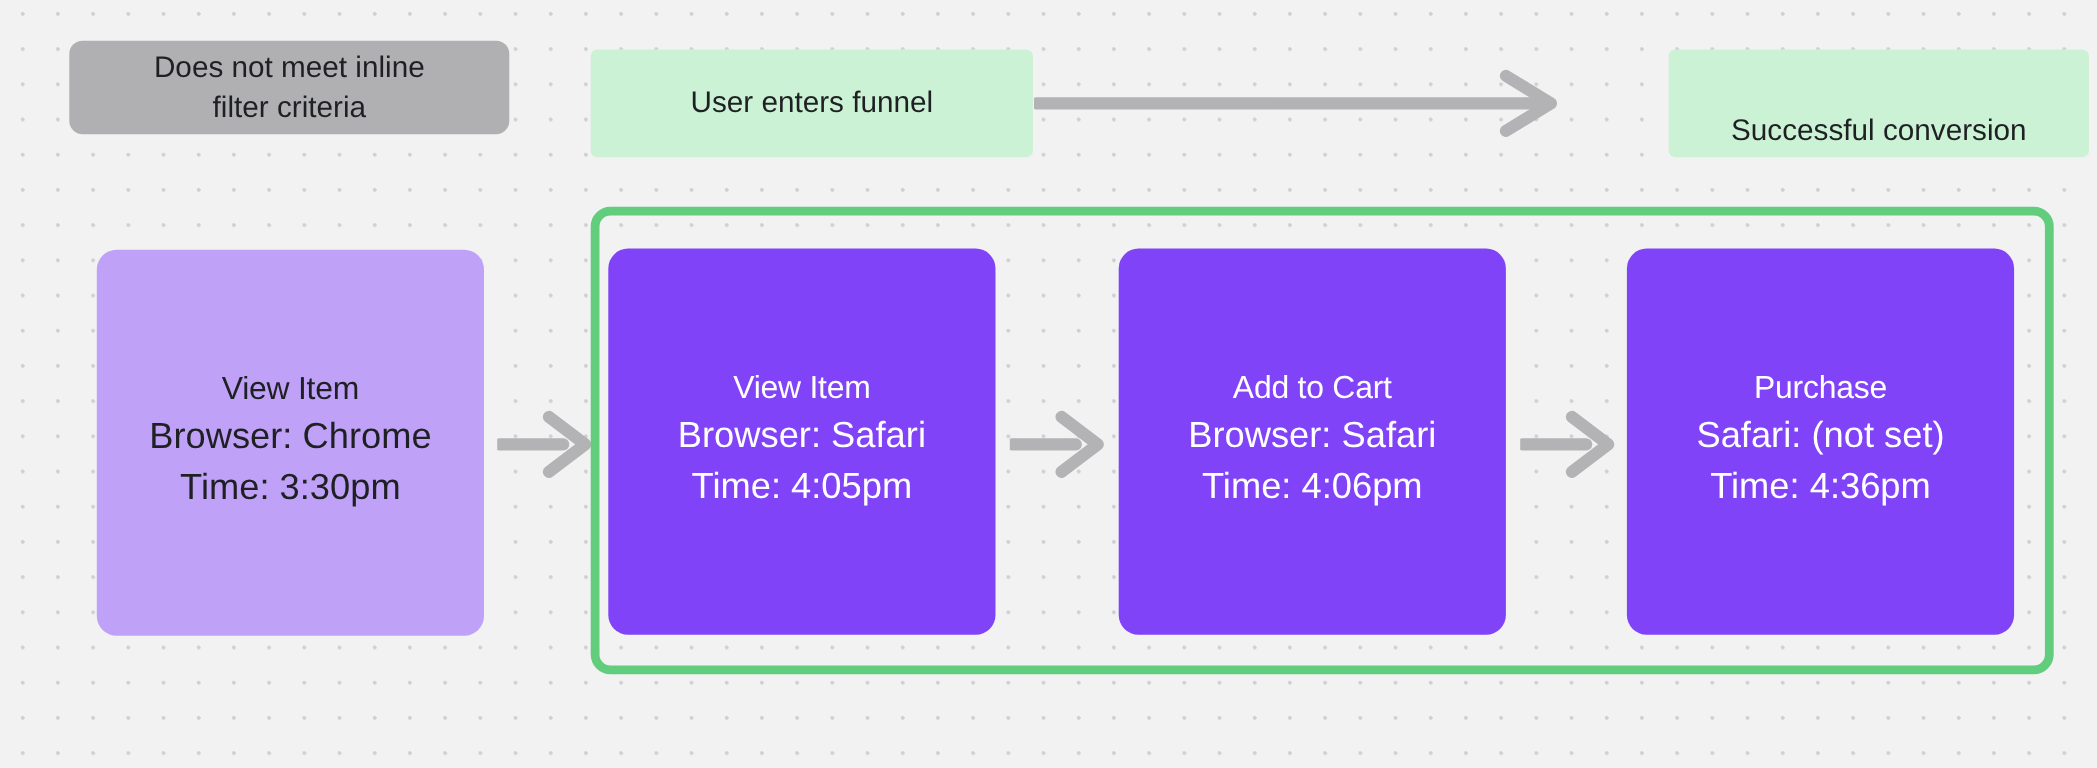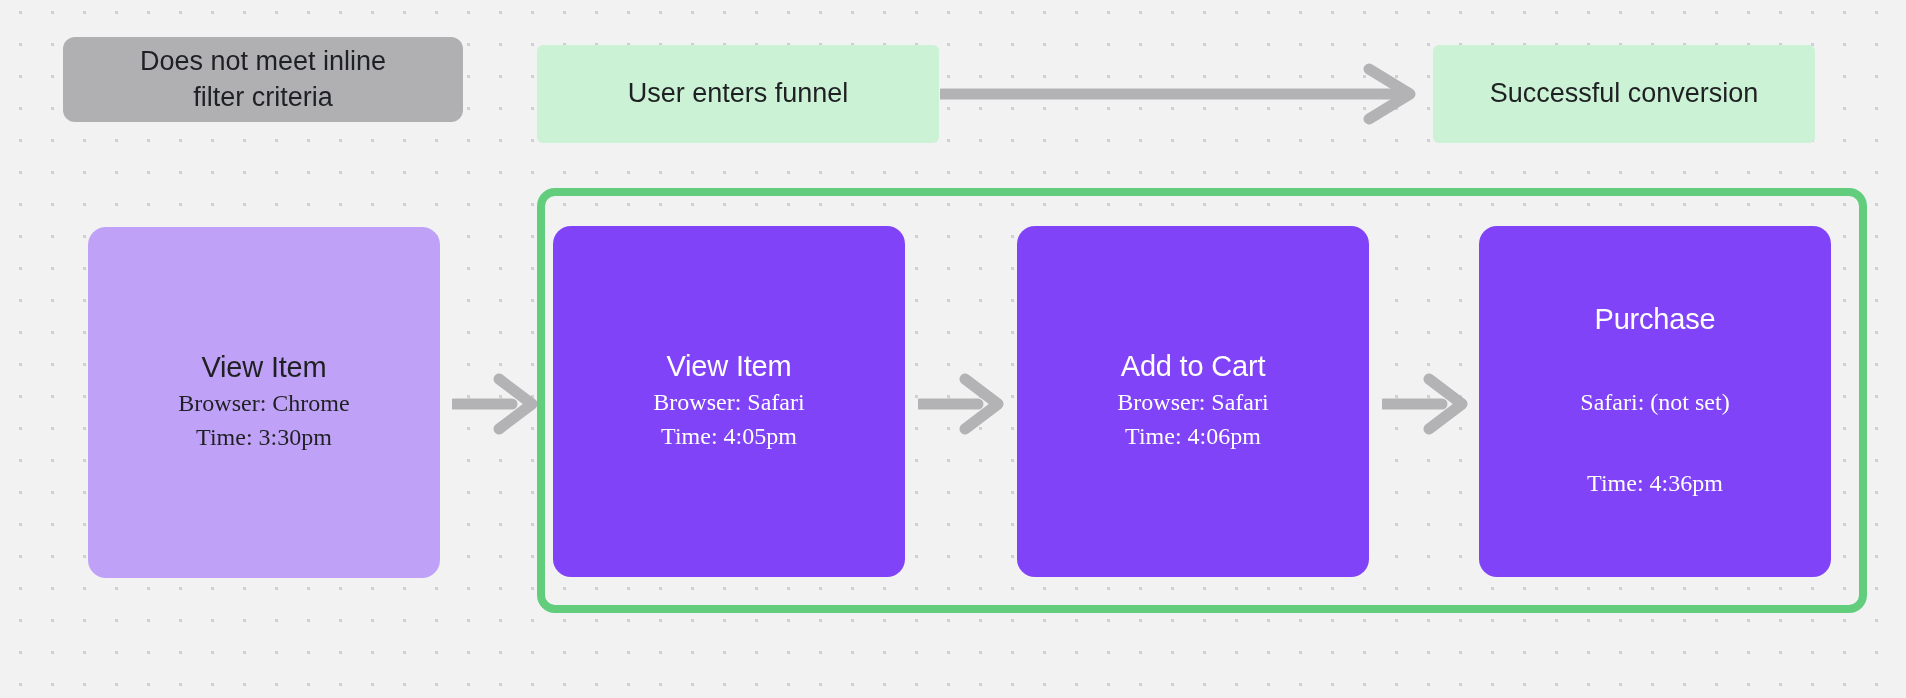--- a/index.html
+++ b/index.html
@@ -74,24 +74,23 @@
     color: #ffffff;
   }
   .card-title {
     font-size: 29px;
     line-height: 1.12;
     font-weight: 400;
     letter-spacing: -0.2px;
     margin-bottom: 2px;
   }
   .card-line {
-    font-size: 24px;
+    font-size: 33px;
     line-height: 1.42;
     font-weight: 400;
-    font-family: Liberation Serif, serif;
   }
 </style>
 </head>
 <body>
 
 <div id="canvas">
 
   <div class="node ann-box ann-gray" style="left:63px; top:37px; width:400px; height:85px;">
     <span>Does not meet inline</span>
     <span>filter criteria</span>
@@ -99,21 +98,21 @@
 
   <div class="node ann-box ann-green" style="left:537px; top:45px; width:402px; height:98px;align-items:center;">
     <span>User enters funnel</span>
   </div>
 
   <svg class="arrow" style="left:940px; top:62px;" width="490" height="64" viewBox="0 0 490 64">
     <line x1="2" y1="32" x2="458" y2="32" stroke="#b3b3b5" stroke-width="11" stroke-linecap="round"></line>
     <polyline points="429,7 470,32 429,57" fill="none" stroke="#b3b3b5" stroke-width="11" stroke-linecap="round" stroke-linejoin="round"></polyline>
   </svg>
 
-  <div class="node ann-box ann-green" style="left:1433px; top:45px; width:382px; height:98px;">
+  <div class="node ann-box ann-green" style="left:1517px; top:45px; width:382px; height:98px;justify-content:flex-end;">
     <span>Successful conversion</span>
   </div>
 
   <div class="node card card-excluded" style="left:88px; top:227px; width:352px; height:351px;">
     <div class="card-title">View Item</div>
     <div class="card-line">Browser: Chrome</div>
     <div class="card-line">Time: 3:30pm</div>
   </div>
 
   <svg class="arrow" style="left:452px; top:372px;" width="90" height="64" viewBox="0 0 90 64">
@@ -138,19 +137,19 @@
     <div class="card-title">Add to Cart</div>
     <div class="card-line">Browser: Safari</div>
     <div class="card-line">Time: 4:06pm</div>
   </div>
 
   <svg class="arrow" style="left:1382px; top:372px;" width="90" height="64" viewBox="0 0 90 64">
     <line x1="2" y1="32" x2="60" y2="32" stroke="#b3b3b5" stroke-width="11" stroke-linecap="round"></line>
     <polyline points="47,7 80,32 47,57" fill="none" stroke="#b3b3b5" stroke-width="11" stroke-linecap="round" stroke-linejoin="round"></polyline>
   </svg>
 
-  <div class="node card card-included" style="left:1479px; top:226px; width:352px; height:351px;gap:47px;">
+  <div class="node card card-included" style="left:1479px; top:226px; width:352px; height:351px;">
     <div class="card-title">Purchase</div>
     <div class="card-line">Safari: (not set)</div>
     <div class="card-line">Time: 4:36pm</div>
   </div>
 
 </div>
 
 </body></html>

